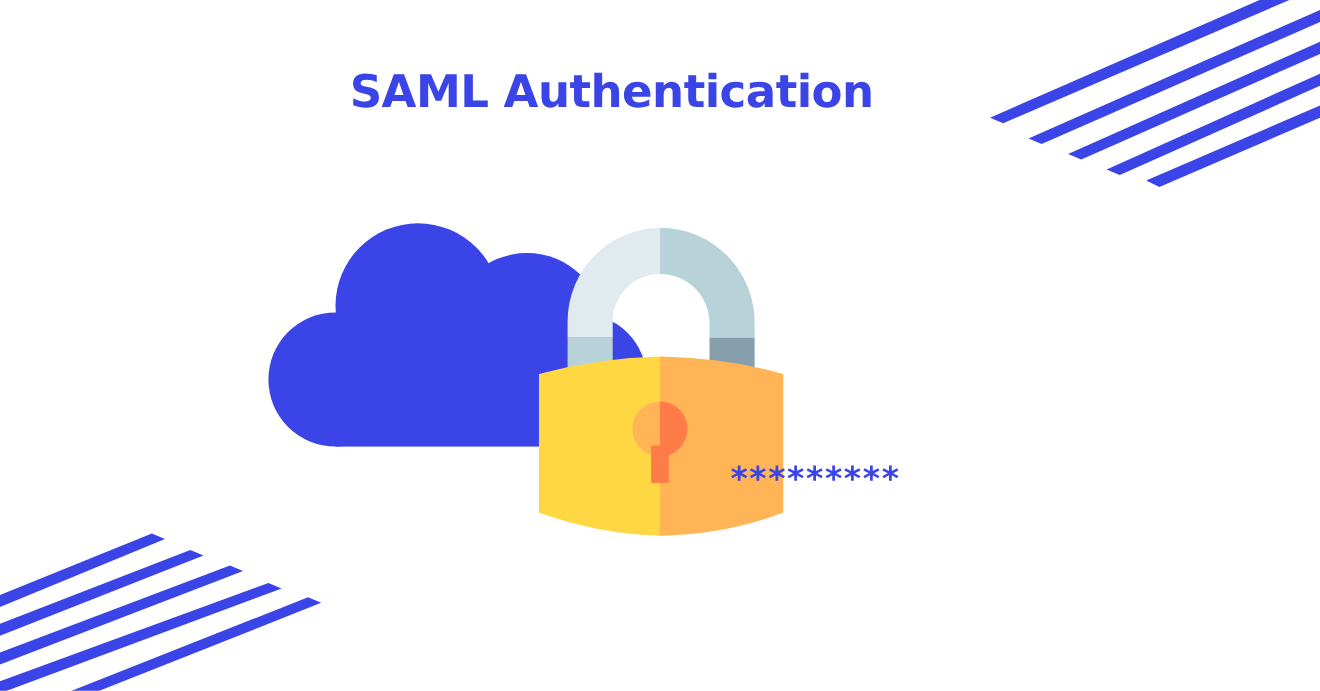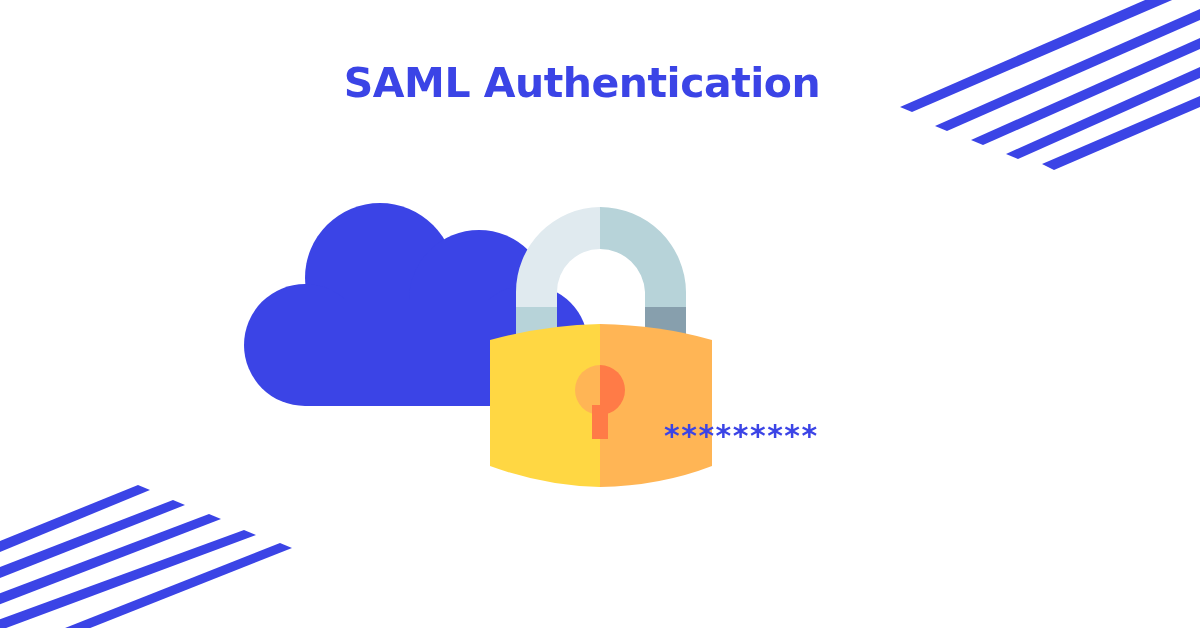--- a/index.html
+++ b/index.html
@@ -1,20 +1,20 @@
 <!DOCTYPE html>
 <html><head>
 <meta charset="utf-8">
 <style>
   html, body { margin: 0; padding: 0; }
   body { width: 1200px; height: 628px; background: #ffffff; position: relative; overflow: hidden; }
   .title {
     position: absolute; left: 0; width: 1112px; top: 58px; text-align: center;
     font-family: "DejaVu Sans", sans-serif; font-weight: bold; font-size: 41px;
-    letter-spacing: -0.5px; color: #3B44E6; line-height: 50px; padding-left: 26px;
+    letter-spacing: -0.5px; color: #3B44E6; line-height: 50px;
   }
   .art { position: absolute; left: 0; top: 0; }
   .password {
     position: absolute; left: 664px; top: 418px;
     font-family: "DejaVu Sans", sans-serif; font-weight: bold; font-size: 30px;
     letter-spacing: 1.5px; color: #3B44E6; line-height: 36px;
   }
 </style>
 </head>
 <body>

